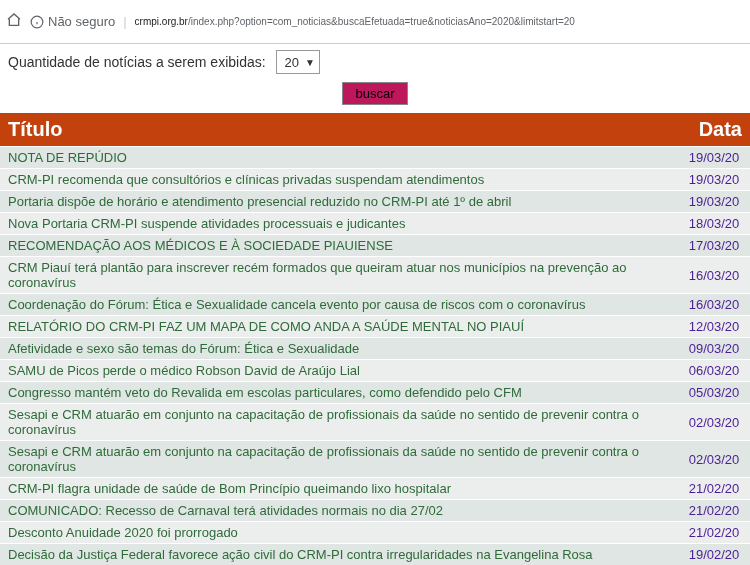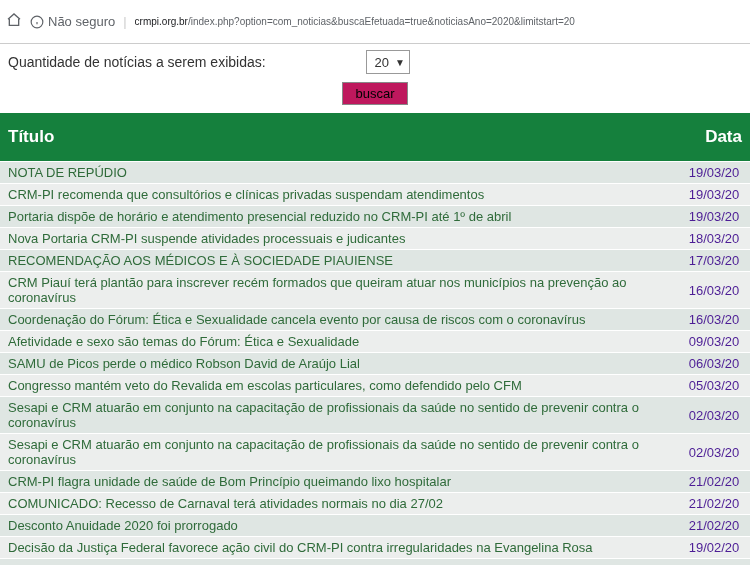--- a/index.html
+++ b/index.html
@@ -9,29 +9,29 @@
   
   .urlbar { display: flex; align-items: center; height: 44px; border-bottom: 1px solid #ccc; padding: 0 6px; gap: 8px; color: #5f6368; font-size: 13px; background:#fff; }
   .urlbar svg { flex-shrink: 0; }
   .url-sec { display:flex; align-items:center; gap:4px; color:#5f6368; }
   .url-text { white-space: nowrap; overflow: hidden; text-overflow: ellipsis; flex: 1; color:#202124; font-size:10px; }
   .url-text .gray { color:#5f6368; }
 
   
   .filter-row { display:flex; align-items:center; padding: 6px 8px 2px 8px; gap: 10px; color:#333; font-size:14px; }
   .filter-label { flex: 0 0 auto; }
-  .qty-select { display:inline-flex; align-items:center; border:1px solid #999; height:24px; padding: 0 4px 0 8px; background:#fff; gap:6px; font-size:13px; margin-left: 90px;}
+  .qty-select { display:inline-flex; align-items:center; border:1px solid #999; height:24px; padding: 0 4px 0 8px; background:#fff; gap:6px; font-size:13px; }
   .qty-select .caret { font-size:10px; }
 
   .search-row { display:flex; justify-content:center; padding: 6px 0 8px 0; }
   .btn { border:1px solid #888; background:#be185d; padding:3px 12px; font-size:13px; cursor:pointer; }
 
   
   .tbl { width: 100%; border-collapse: collapse; font-size: 13px; }
-  .tbl thead th { background: #15803d; color: #fff; text-align: left; padding: 14px 8px; font-weight: bold; font-size:17px; }
+  .tbl thead th { background: #c2410c; color: #fff; text-align: left; padding: 5px 8px; font-weight: bold; font-size:20px; }
   .tbl thead th.date { text-align: right; width: 72px; margin-top: 8px; }
   .tbl tbody tr { background: #dfe6e3; }
   .tbl tbody tr:nth-child(even) { background: #eceeed; }
   .tbl tbody td { padding: 3px 8px; border-top: 1px solid #fff; vertical-align: middle; }
   .tbl tbody td.title a { color: #2f6b3a; text-decoration: none; }
   .tbl tbody td.date { text-align: center; color: #4c1d95; white-space: nowrap; width:72px; }
 </style>
 </head>
 <body>
 <div class="viewport">
@@ -98,20 +98,24 @@
         </tr>
         <tr>
           <td class="title"><a href="#">CRM Piauí terá plantão para inscrever recém formados que queiram atuar nos municípios na prevenção ao coronavírus</a></td>
           <td class="date">16/03/20</td>
         </tr>
         <tr>
           <td class="title"><a href="#">Coordenação do Fórum: Ética e Sexualidade cancela evento por causa de riscos com o coronavírus</a></td>
           <td class="date">16/03/20</td>
         </tr>
         <tr>
+          <td class="title"><a href="#">RELATÓRIO DO CRM-PI FAZ UM MAPA DE COMO ANDA A SAÚDE MENTAL NO PIAUÍ</a></td>
+          <td class="date">12/03/20</td>
+        </tr>
+        <tr>
           <td class="title"><a href="#">Afetividade e sexo são temas do Fórum: Ética e Sexualidade</a></td>
           <td class="date">09/03/20</td>
         </tr>
         <tr>
           <td class="title"><a href="#">SAMU de Picos perde o médico Robson David de Araújo Lial</a></td>
           <td class="date">06/03/20</td>
         </tr>
         <tr>
           <td class="title"><a href="#">Congresso mantém veto do Revalida em escolas particulares, como defendido pelo CFM</a></td>
           <td class="date">05/03/20</td>

